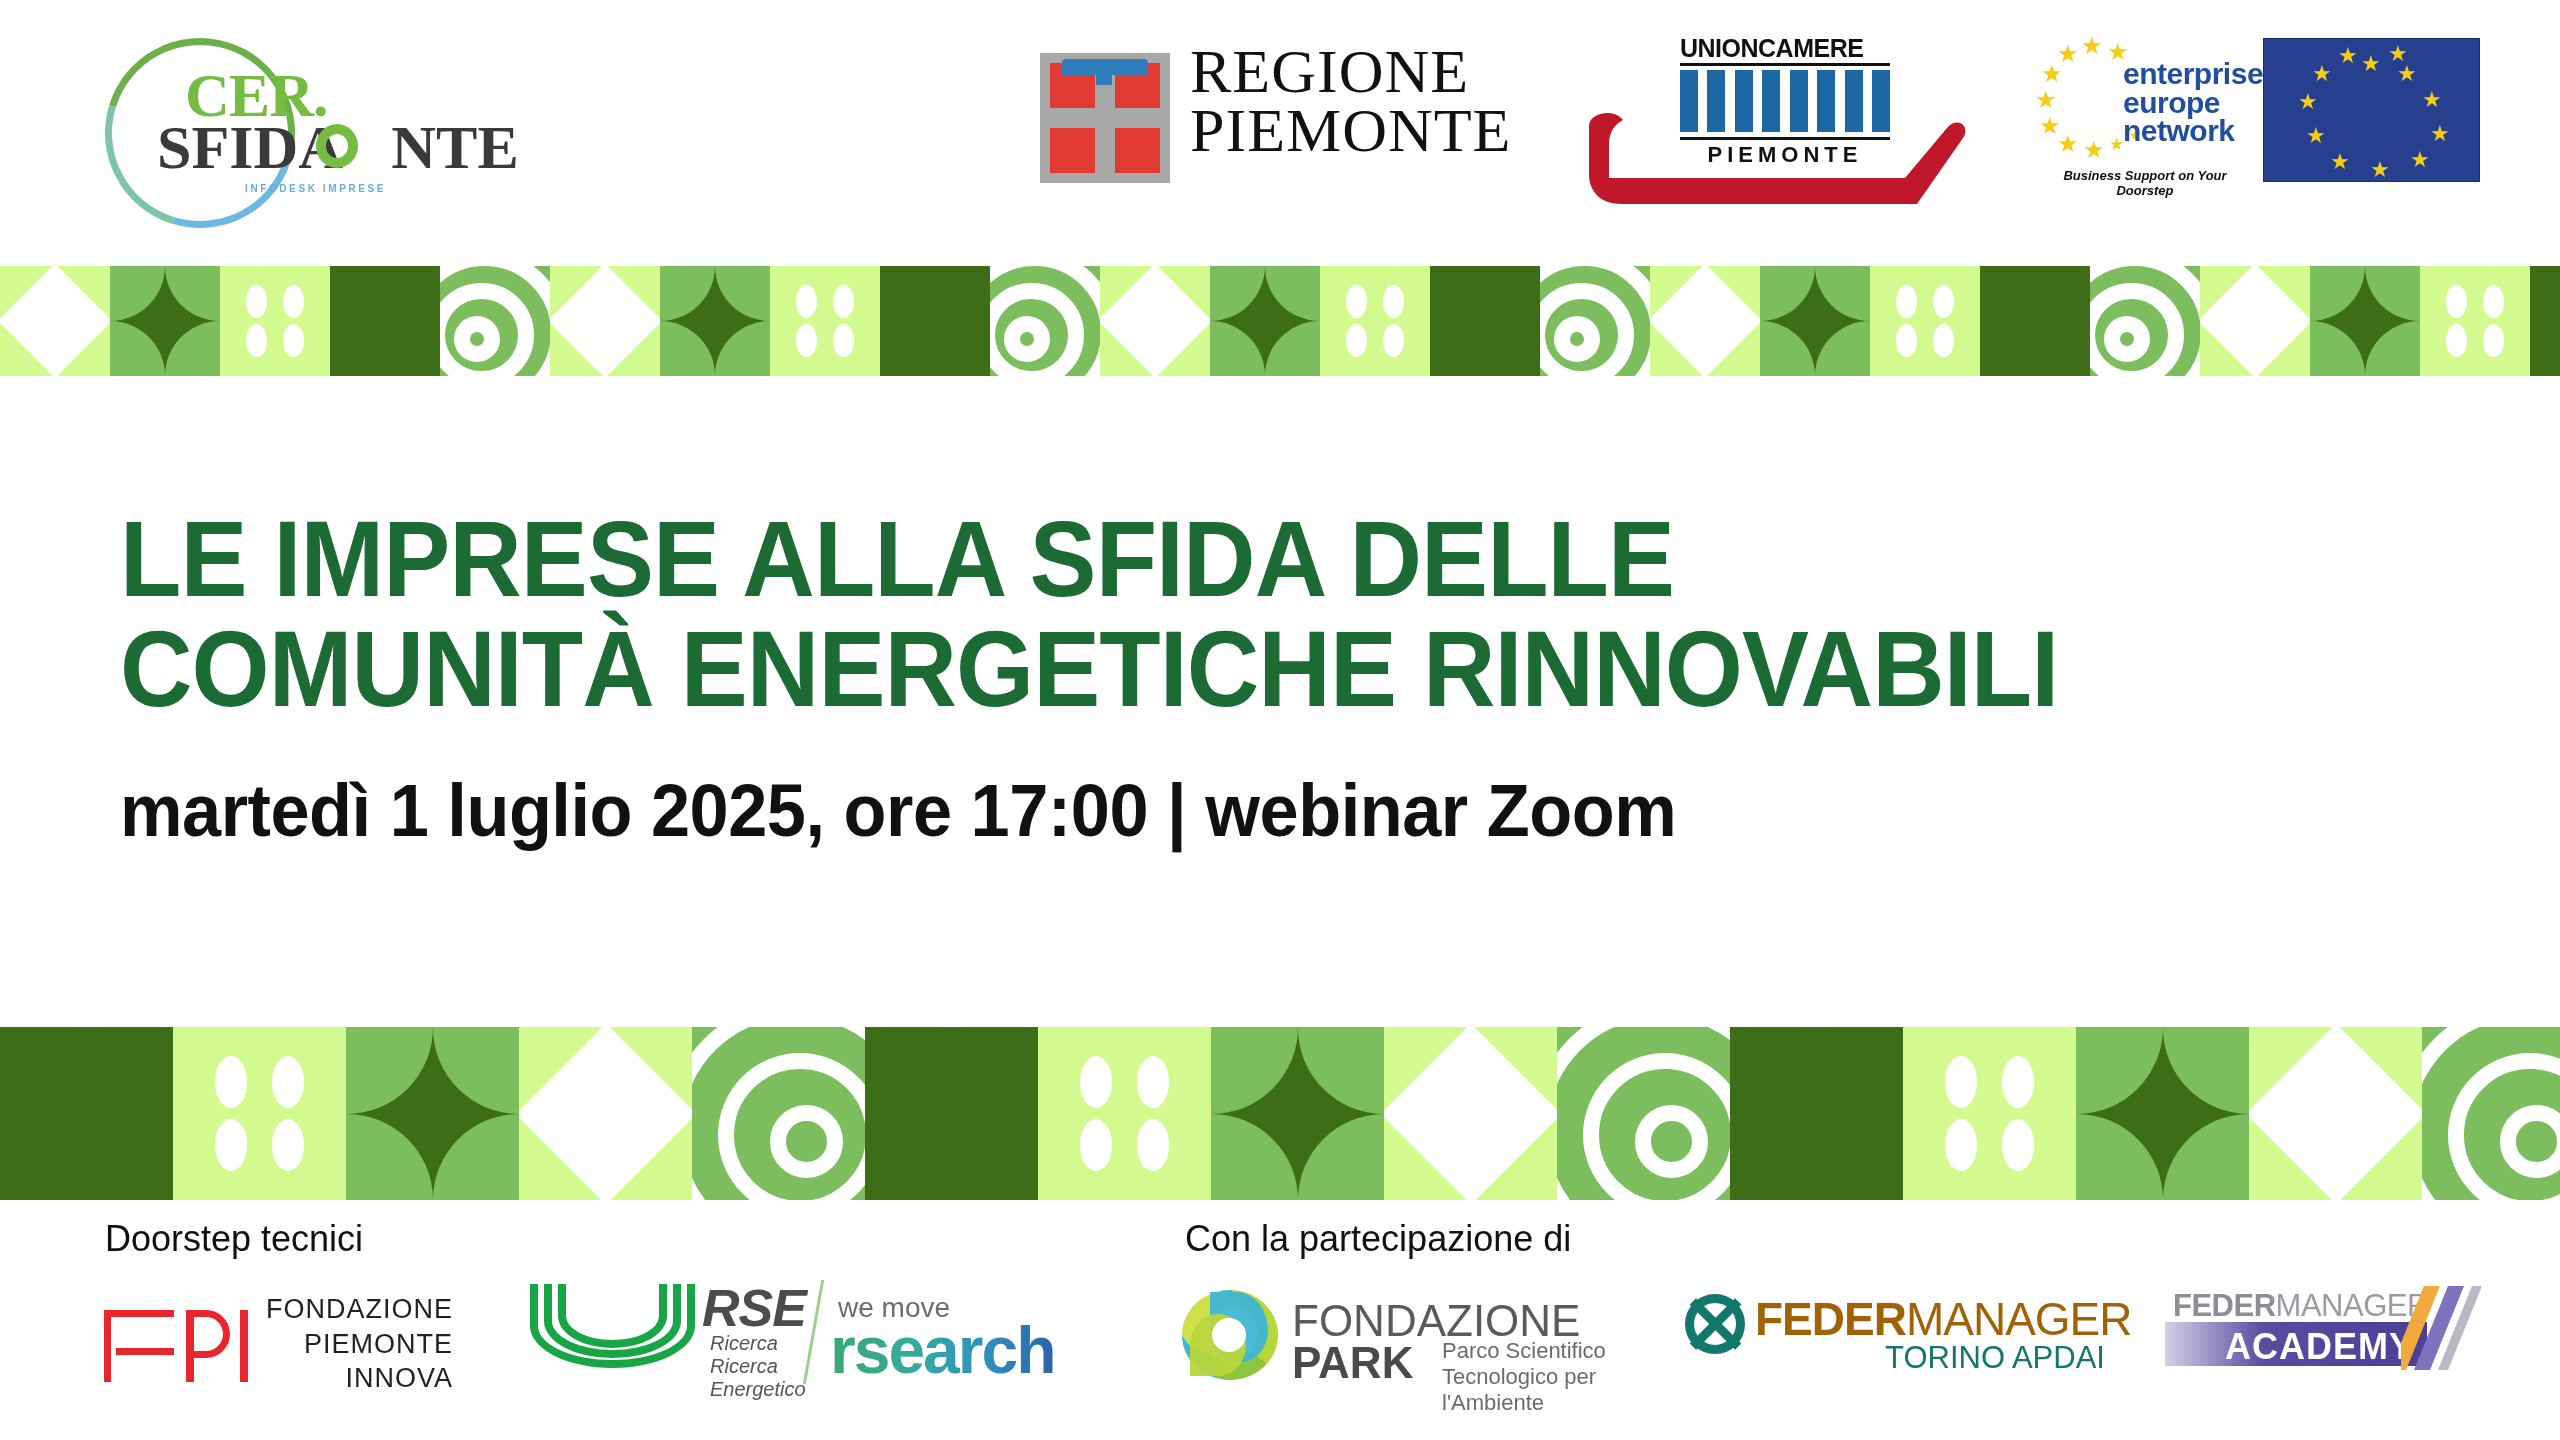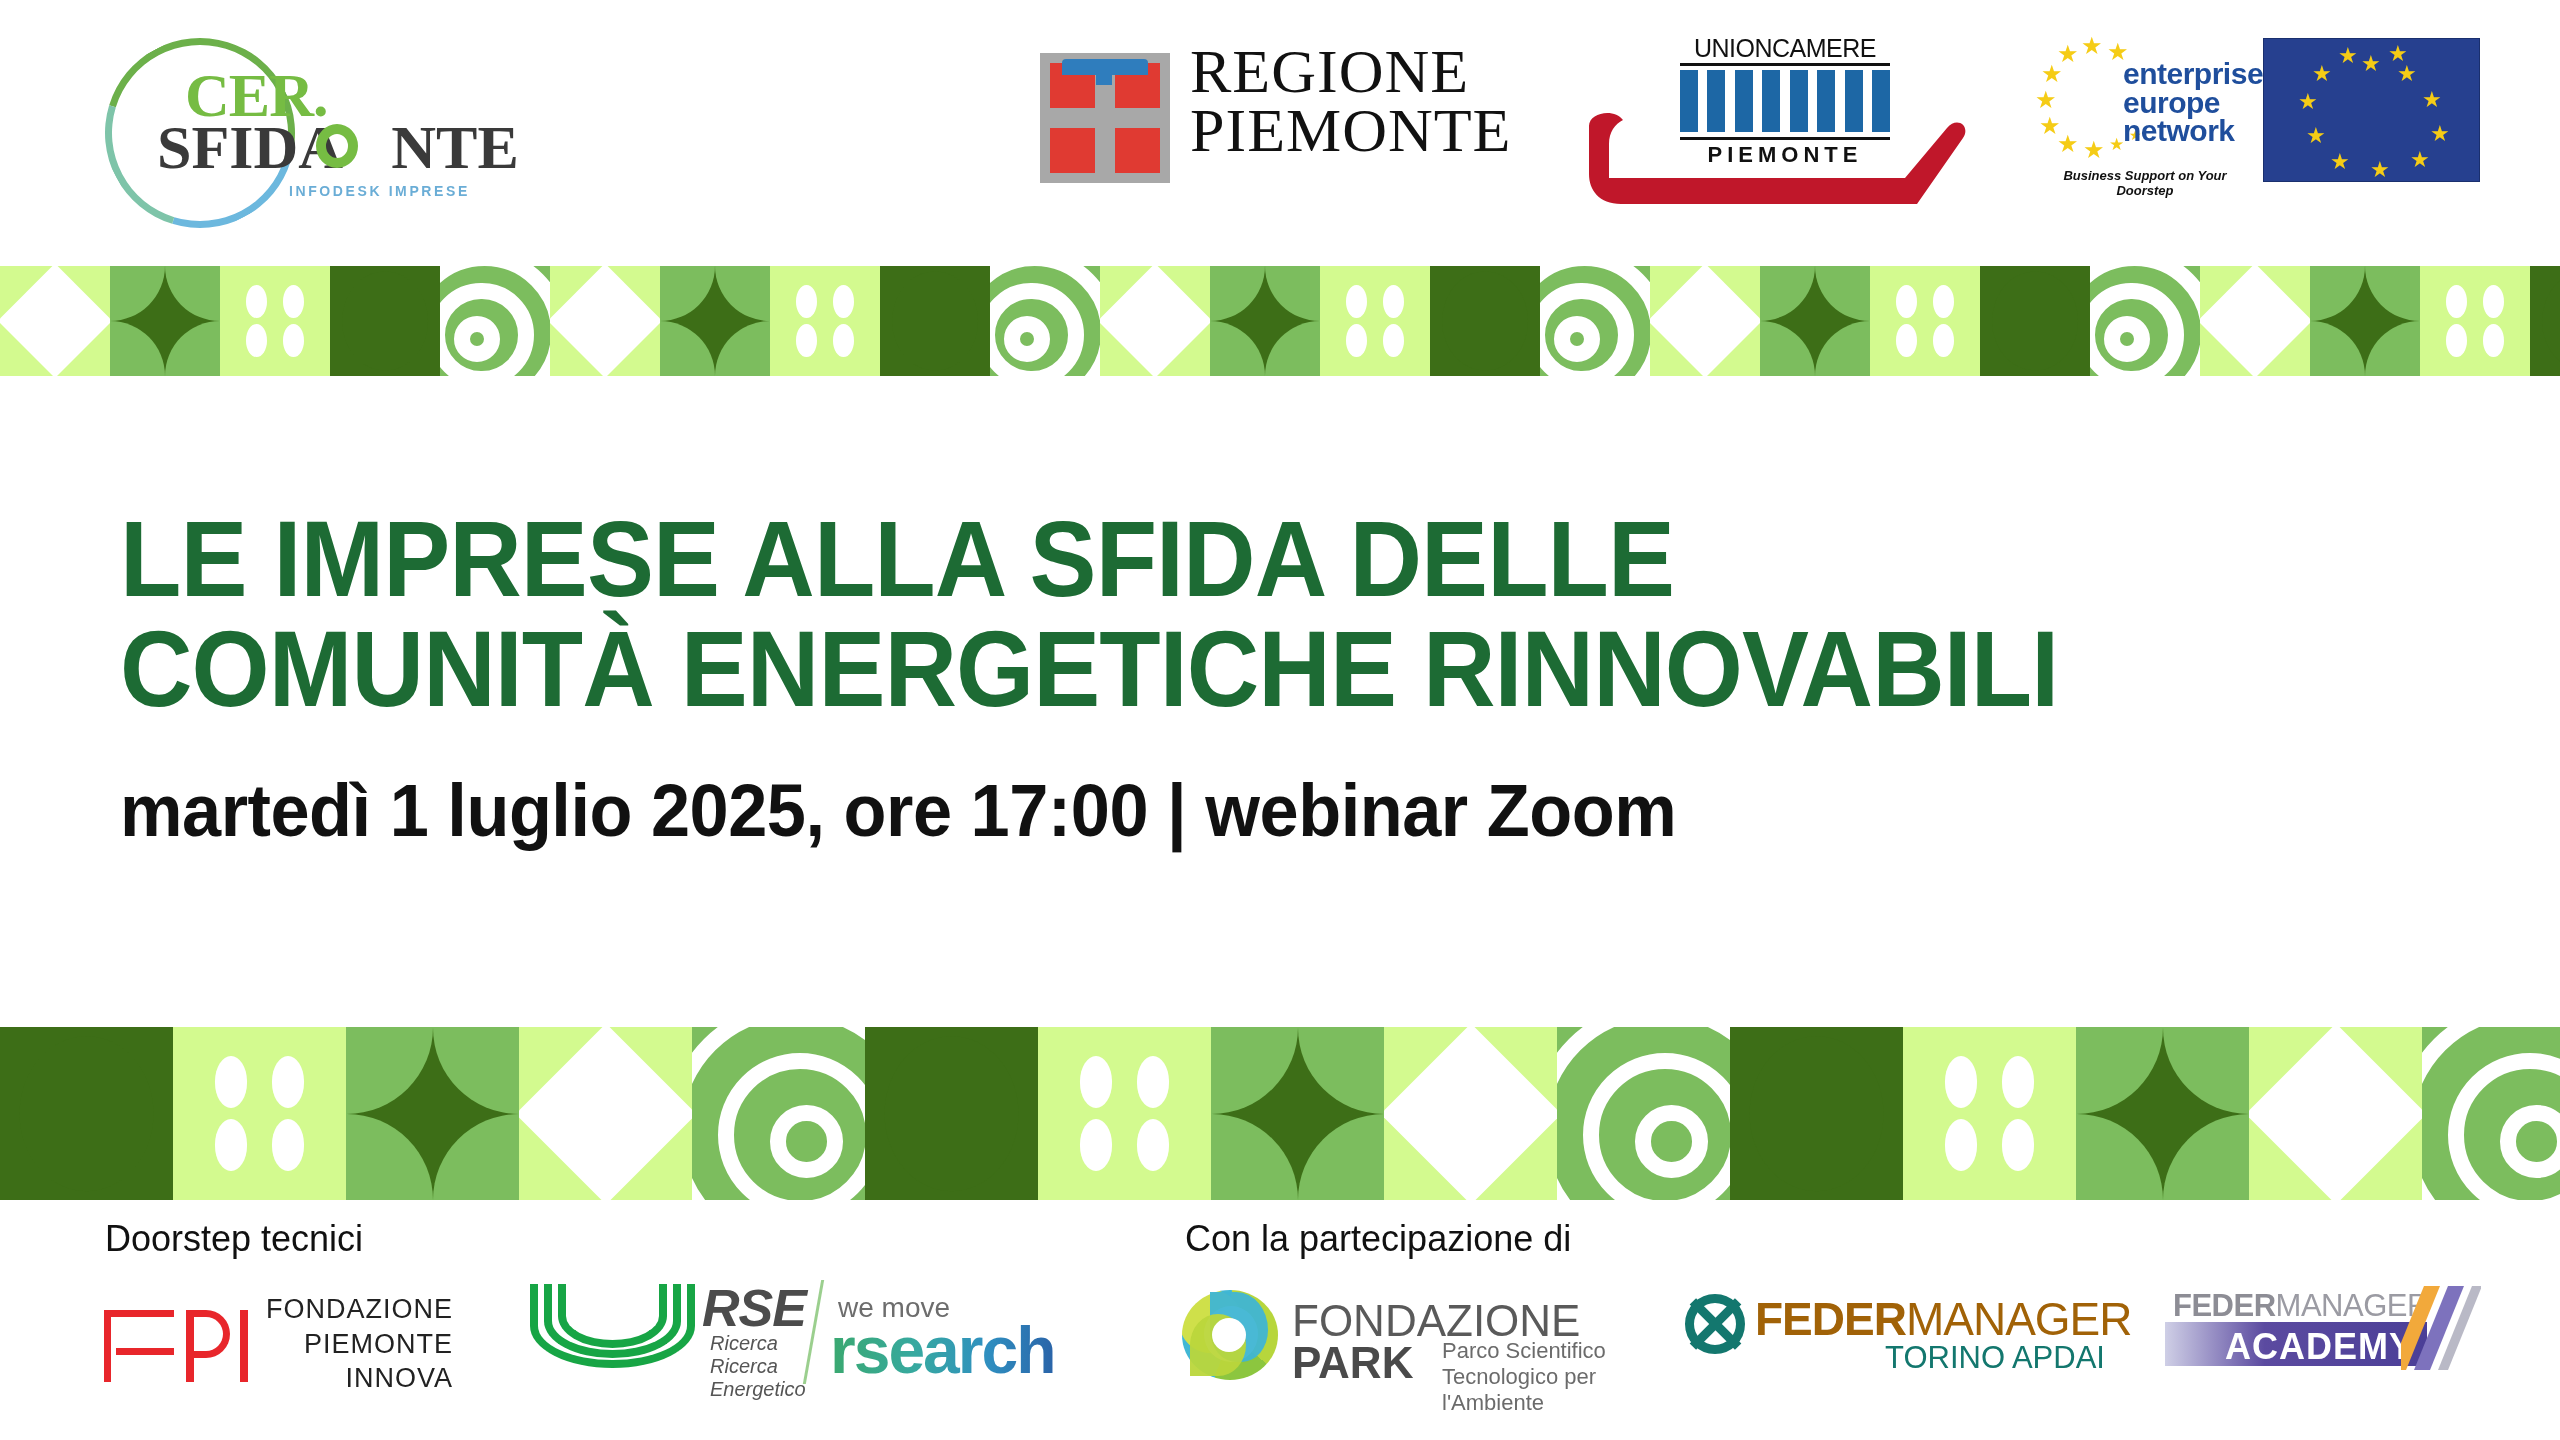--- a/index.html
+++ b/index.html
@@ -41,21 +41,21 @@
     font-weight:bold;font-size:62px;letter-spacing:0px;
     color:#3a3a3a;line-height:1;
     font-family:"Liberation Serif", serif;
   }
   .cer-o{
     position:absolute;left:221px;top:96px;width:42px;height:44px;
     border:10px solid #76bc43;border-radius:50%;box-sizing:border-box;
   }
   .cer-sub{
     position:absolute;left:150px;top:155px;
-    font-size:14px;letter-spacing:2.6px;font-weight:bold;color:#6aadd6;margin-left:44px;
+    font-size:10px;letter-spacing:2.6px;font-weight:bold;color:#6aadd6;
   }
 
   
   .rp-logo{left:1040px;top:38px;width:460px;height:190px;}
   .rp-shield{
     position:absolute;left:0;top:15px;width:130px;height:130px;
     background:#a8a8a8;
   }
   .rp-q{position:absolute;background:#e03a32;}
   .rp-q1{left:10px;top:10px;width:45px;height:45px;}
@@ -72,22 +72,22 @@
     font-family:"Liberation Serif", serif;
     font-size:62px;line-height:0.95;color:#111;letter-spacing:1px;
   }
 
   
   .uc-logo{left:1575px;top:30px;width:400px;height:200px;}
   .uc-boat{
     position:absolute;left:0px;top:78px;width:400px;height:105px;
   }
   .uc-title{
-    position:absolute;left:105px;top:4px;width:210px;text-align:center;
-    font-size:25px;font-weight:normal;letter-spacing:-0.5px;color:#111;
+    position:absolute;left:105px;top:4px;width:210px;text-align:left;
+    font-size:25px;font-weight:bold;letter-spacing:-0.5px;color:#111;
   }
   .uc-rule{position:absolute;left:105px;width:210px;height:3px;background:#111;}
   .uc-rule-top{top:33px;}
   .uc-rule-bot{top:107px;}
   .uc-bars{position:absolute;left:105px;top:40px;width:210px;height:62px;
     display:flex;justify-content:space-between;}
   .uc-bars i{display:block;width:18px;height:62px;background:#1d67a5;}
   .uc-sub{
     position:absolute;left:105px;top:112px;width:210px;text-align:center;
     font-size:22px;font-weight:bold;letter-spacing:5px;color:#111;

